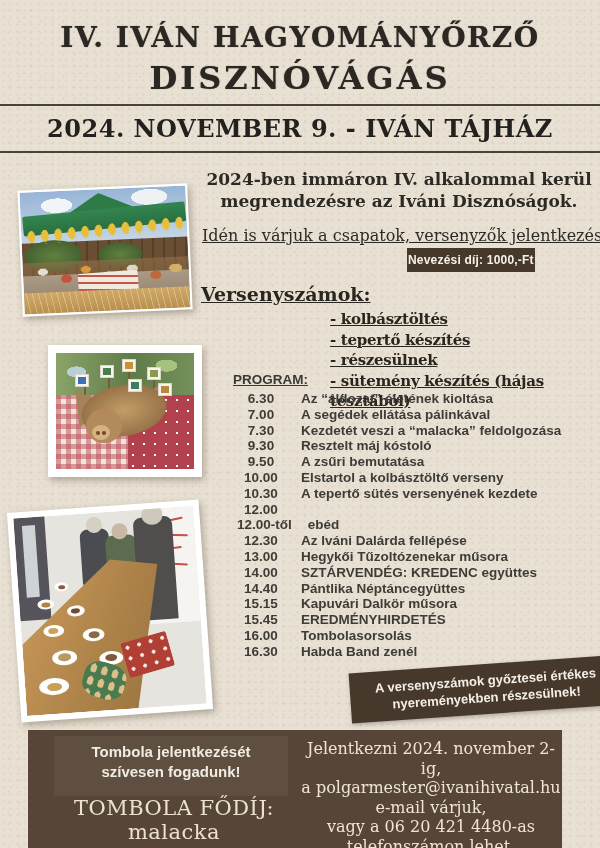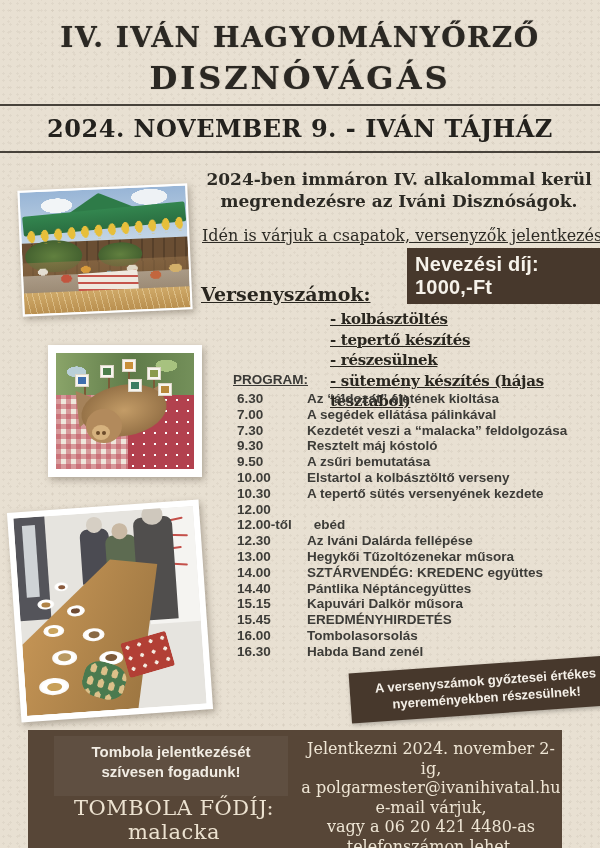--- a/index.html
+++ b/index.html
@@ -22,32 +22,32 @@
   .rule{position:absolute;left:0;width:600px;height:2px;background:#47423a;}
   .rule1{top:104px;} .rule2{top:151px;}
   .date-banner{position:absolute;left:0;top:110px;width:600px;text-align:center;
     font-size:24px;font-weight:bold;letter-spacing:.5px;color:#23211d;line-height:38px;}
   
   .intro{position:absolute;left:204px;top:168px;width:390px;text-align:center;
     font-size:17px;font-weight:bold;line-height:1.32;color:#2c2a24;}
   .cta{position:absolute;left:202px;top:226px;width:396px;white-space:nowrap;
     font-size:16px;text-decoration:underline;color:#2c2a24;}
   .fee-badge{position:absolute;left:407px;top:248px;background:#47382c;color:#f6f2ea;
-    font-family:"Liberation Sans",sans-serif;font-weight:bold;font-size:20px;
-    padding:5px 8px;letter-spacing:.2px;}
+    font-family:"Liberation Sans",sans-serif;font-weight:bold;font-size:12px;
+    padding:5px 1px;letter-spacing:.2px;}
   .comp-head{position:absolute;left:201px;top:283px;font-size:19px;font-weight:bold;
     text-decoration:underline;color:#29261f;}
   .comp-list{position:absolute;left:330px;top:309px;font-size:15px;font-weight:bold;
     line-height:20.5px;letter-spacing:-.3px;color:#29261f;text-decoration:underline;}
   .prog-head{position:absolute;left:233px;top:372px;font-family:"Liberation Sans",sans-serif;
     font-size:13.5px;font-weight:bold;text-decoration:underline;color:#3a3936;}
   .prog-list{position:absolute;left:237px;top:391px;font-family:"Liberation Sans",sans-serif;
     font-size:13.5px;font-weight:bold;color:#3d3c38;}
   .prog-row{display:flex;line-height:15.8px;white-space:nowrap;}
-  .pt{flex:0 0 auto;min-width:48px;text-align:left;margin-right:22px;}
+  .pt{flex:0 0 auto;min-width:48px;text-align:center;margin-right:16px;}
   
   .prize-badge{position:absolute;left:350px;top:664px;width:256px;transform:rotate(-4deg);
     background:#47382c;color:#f4efe7;text-align:center;padding:8px 8px;
     font-family:"Liberation Sans",sans-serif;font-weight:bold;font-size:13px;line-height:17px;
     box-shadow:1px 2px 4px rgba(0,0,0,.25);}
   
   .footer{position:absolute;left:28px;top:730px;width:534px;height:118px;background:#574637;}
   .tombola-box{position:absolute;left:26px;top:6px;width:234px;height:60px;
     background:rgba(255,255,255,.05);}
   .tombola-note{position:absolute;left:10px;top:12px;width:266px;text-align:center;

